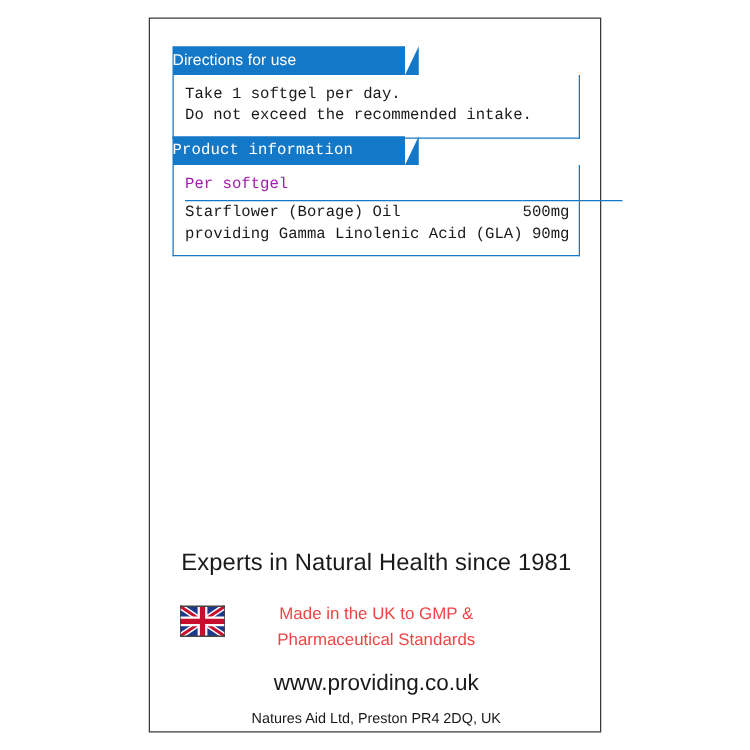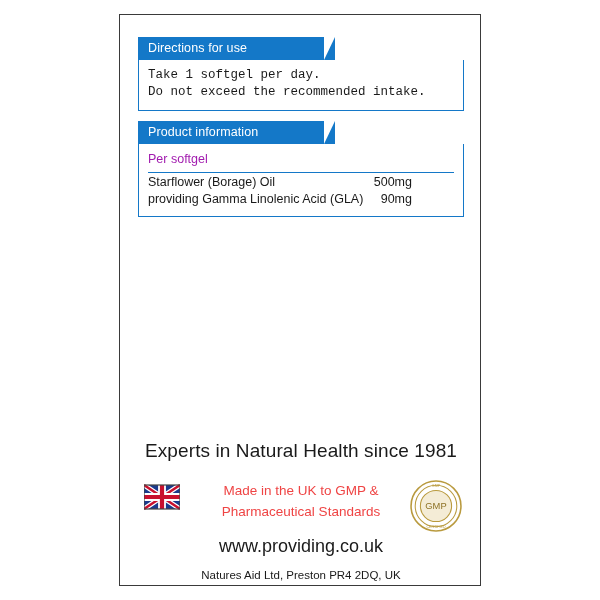--- a/index.html
+++ b/index.html
@@ -40,21 +40,20 @@
     width: 326px;
   }
   .section-heading {
     position: relative;
     width: 186px;
     height: 23px;
     background: #1478c8;
     color: #ffffff;
     font-size: 12.5px;
     line-height: 23px;
-    padding-left: 10px;
     box-sizing: border-box;
     letter-spacing: 0.1px;
   }
   .section-heading::after {
     content: "";
     position: absolute;
     right: -11px;
     top: 0;
     width: 0;
     height: 0;
@@ -160,21 +159,21 @@
   <div class="label-panel">
 
     <div class="section" style="top:22px;">
       <div class="section-heading">Directions for use</div>
       <div class="section-body">
         <div class="body-line">Take 1 softgel per day.</div>
         <div class="body-line">Do not exceed the recommended intake.</div>
       </div>
     </div>
 
-    <div class="section" style="top:106px;">
+    <div class="section" style="top:94px;font-family:Liberation Mono, monospace;">
       <div class="section-heading">Product information</div>
       <div class="section-body">
         <div class="per-unit">Per softgel</div>
         <table class="nutri-table">
           <tbody>
             <tr>
               <td>Starflower (Borage) Oil</td>
               <td class="amount">500mg</td>
             </tr>
             <tr>
@@ -200,32 +199,20 @@
             <path d="M30,0 L30,40 M0,20 L60,20" stroke="#c8102e" stroke-width="7"></path>
             <rect x="0" y="0" width="60" height="40" fill="none" stroke="#444444" stroke-width="2"></rect>
           </svg>
         </span>
 
         <div class="made-text">
           <div>Made in the UK to GMP &amp;</div>
           <div>Pharmaceutical Standards</div>
         </div>
 
-        <span class="gmp-seal">
-          <svg viewBox="0 0 100 100" width="52" height="52" aria-hidden="true">
-            <circle cx="50" cy="50" r="48" fill="#ffffff" stroke="#b99a3e" stroke-width="3"></circle>
-            <circle cx="50" cy="50" r="40" fill="#ffffff" stroke="#b99a3e" stroke-width="2"></circle>
-            <circle cx="50" cy="50" r="30" fill="#f4ecd6" stroke="#b99a3e" stroke-width="2"></circle>
-            <text x="50" y="56" text-anchor="middle" font-family="Liberation Sans, sans-serif" font-size="18" fill="#8d7226">GMP</text>
-            <g fill="#b99a3e" font-family="Liberation Sans, sans-serif" font-size="7">
-              <text x="50" y="14" text-anchor="middle">GMP</text>
-              <text x="50" y="92" text-anchor="middle">CERTIFIED</text>
-            </g>
-          </svg>
-        </span>
       </div>
 
       <div class="website">www.providing.co.uk</div>
       <div class="company">Natures Aid Ltd, Preston PR4 2DQ, UK</div>
     </div>
 
   </div>
 </div>
 
 </body></html>

